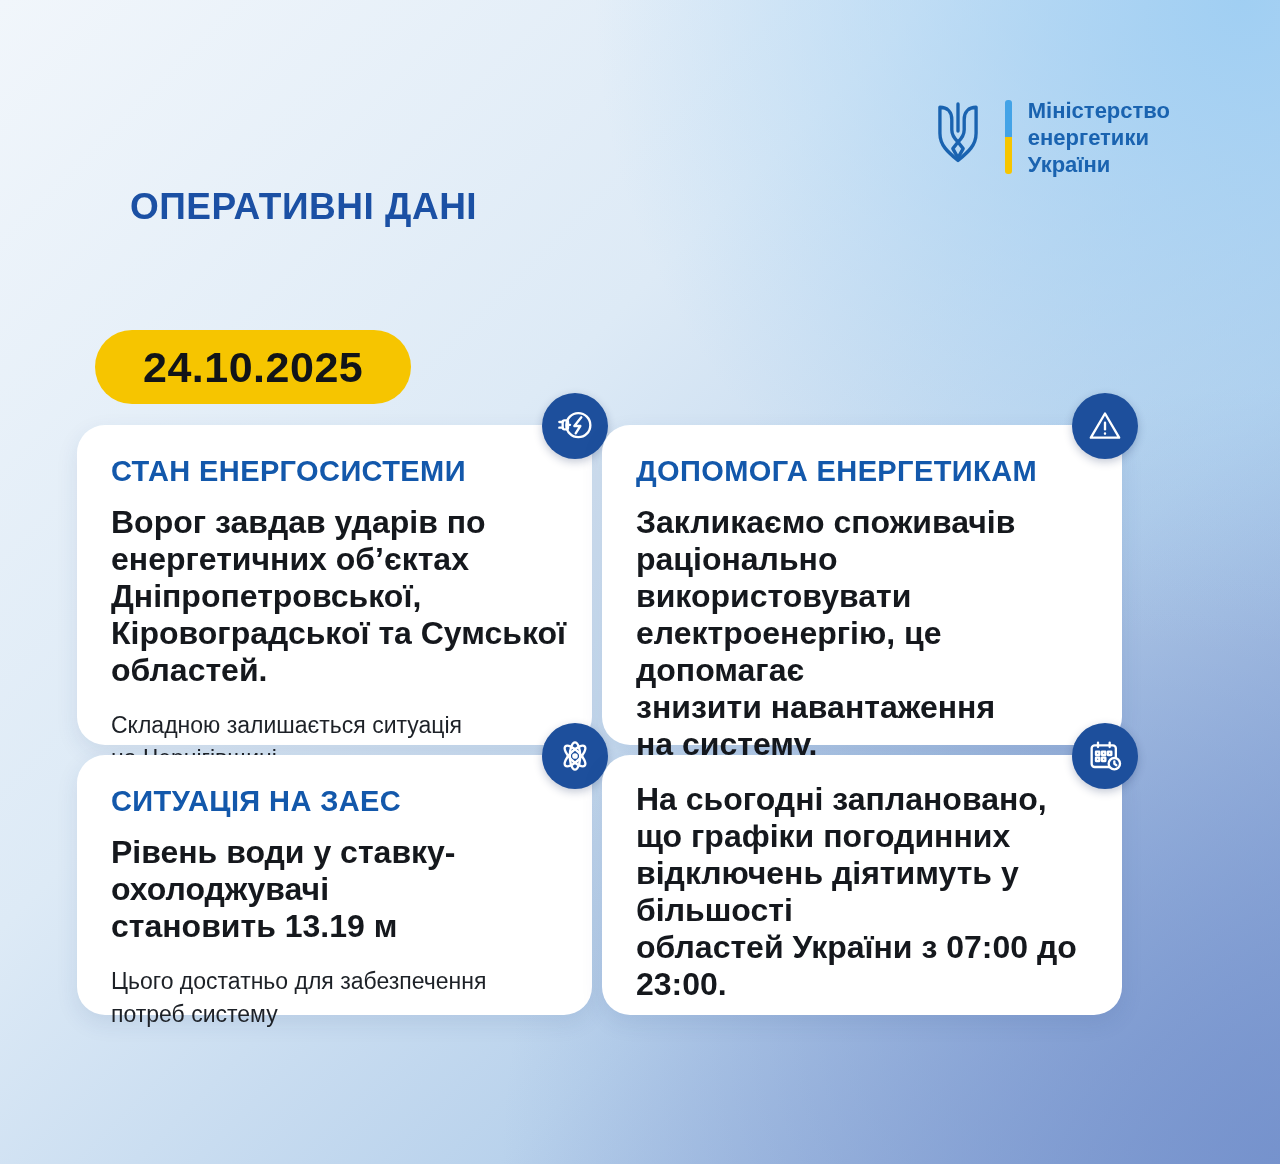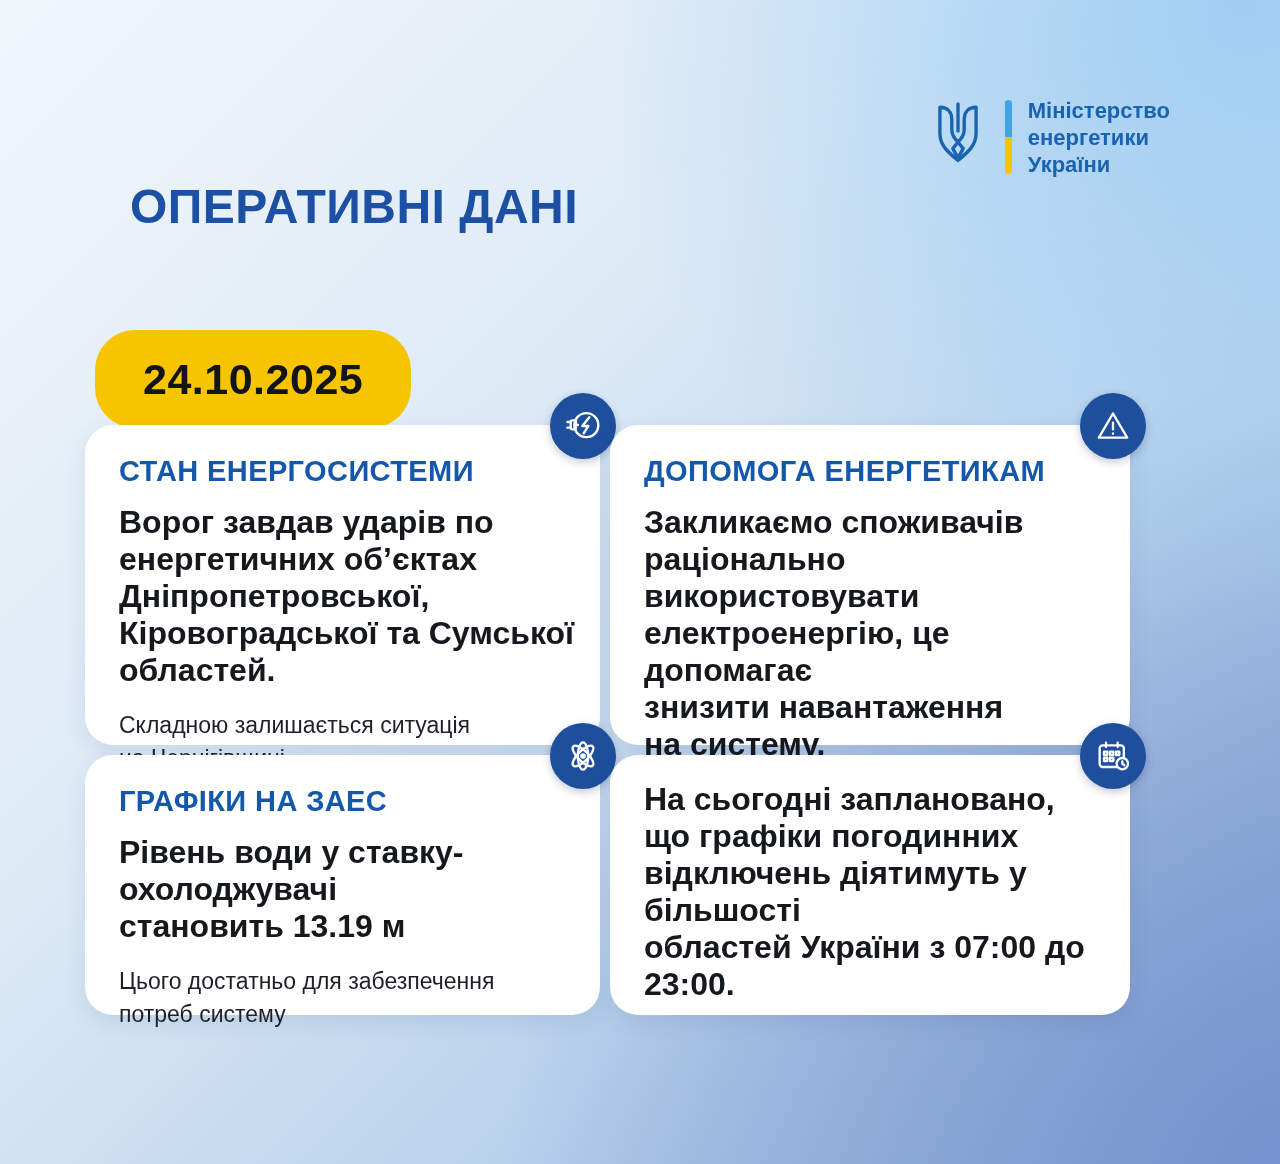--- a/index.html
+++ b/index.html
@@ -15,28 +15,28 @@
   }
 
   
   .logo{position:absolute;top:94px;right:110px;display:flex;align-items:center;gap:16px;}
   .trident{width:62px;height:86px;display:block;}
   .flag-bar{width:7px;height:74px;border-radius:3px;
     background:linear-gradient(#43a3e7 0 50%, #f6c500 50% 100%);}
   .logo-text{font-size:22px;line-height:27px;font-weight:700;color:#1a63b0;white-space:pre-line;}
 
   
-  .title{position:absolute;left:130px;top:176px;font-size:48px;line-height:62px;
+  .title{position:absolute;left:130px;top:176px;font-size:37px;line-height:62px;
     font-weight:700;letter-spacing:0.5px;color:#1b50a4;}
   .date-badge{position:absolute;left:95px;top:330px;height:72px;border-radius:40px;
-    background:#f6c500;display:inline-flex;align-items:center;padding:13px 48px;
+    background:#f6c500;display:inline-flex;align-items:center;padding:1px 48px;
     font-size:43px;font-weight:700;color:#121418;letter-spacing:0.5px;}
 
   
-  .grid{position:absolute;left:85px;top:425px;display:grid;
+  .grid{position:absolute;left:77px;top:425px;display:grid;
     grid-template-columns:515px 520px;grid-template-rows:320px 260px;
     column-gap:55px;row-gap:40px;gap:10px;}
   .card{position:relative;background:#ffffff;border-radius:28px;
     padding:26px 22px 24px 34px;box-sizing:border-box;
     box-shadow:0 8px 22px rgba(28,58,118,0.10);}
   .card-title{font-size:29px;font-weight:700;color:#1358ab;letter-spacing:0.4px;margin:4px 0 16px 0;}
   .card-primary{font-size:32px;font-weight:700;color:#15181d;line-height:37px;white-space:pre-line;}
   .card-secondary{font-size:23px;font-weight:400;color:#1d2127;line-height:33px;
     margin-top:20px;white-space:pre-line;}
 
@@ -110,21 +110,21 @@
 
     <div class="card">
       <div class="icon-badge">
         <svg viewBox="0 0 24 24">
           <circle cx="12" cy="12" r="1.7" fill="#ffffff" stroke="none"></circle>
           <ellipse cx="12" cy="12" rx="8.2" ry="3.1" transform="rotate(45 12 12)"></ellipse>
           <ellipse cx="12" cy="12" rx="8.2" ry="3.1" transform="rotate(-45 12 12)"></ellipse>
           <ellipse cx="12" cy="12" rx="8.2" ry="3.1" transform="rotate(90 12 12)"></ellipse>
         </svg>
       </div>
-      <div class="card-title">ГРАФІКИ НА ЗАЕС</div>
+      <div class="card-title">СИТУАЦІЯ НА ЗАЕС</div>
       <div class="card-primary">Рівень води у ставку-охолоджувачі
 становить 13.19 м</div>
       <div class="card-secondary">Цього достатньо для забезпечення
 потреб систему</div>
     </div>
 
     <div class="card">
       <div class="icon-badge">
         <svg viewBox="0 0 24 24">
           <rect x="4" y="5.6" width="14.5" height="13" rx="1.8"></rect>

